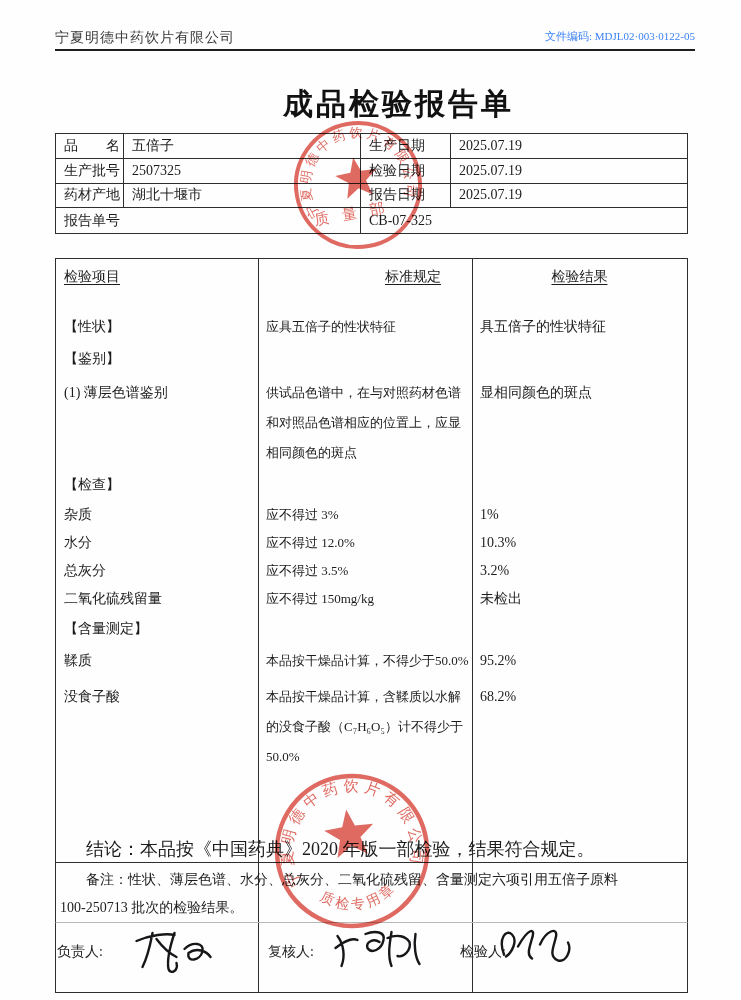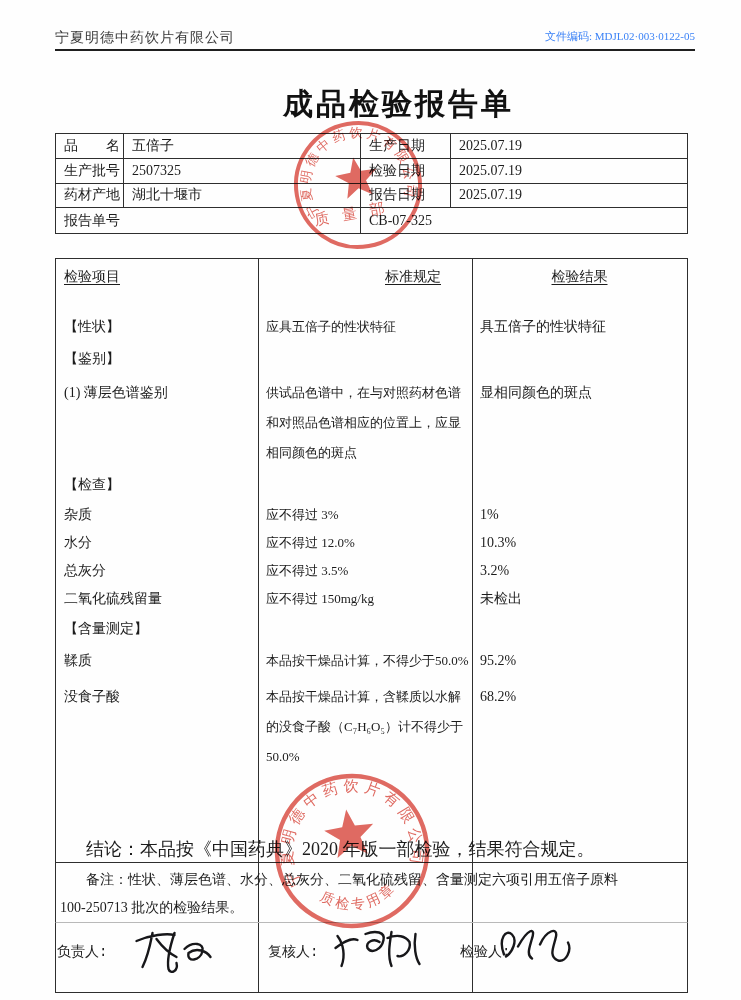--- a/index.html
+++ b/index.html
@@ -35,21 +35,21 @@
   .th-std{left:202px;width:214px;text-align:center;padding-left:48px;}
   .th-res{left:416px;width:215px;text-align:center;}
 
   .concl-row{left:55px;top:835px;width:633px;height:28px;border:1px solid #2e2e2e;border-top:none;box-sizing:border-box;
              display:flex;align-items:center;padding-left:30px;font-size:18px;}
   .remark-row{left:55px;top:863px;width:633px;height:60px;border-left:1px solid #2e2e2e;border-right:1px solid #2e2e2e;
               border-bottom:1px solid #b9b9b9;box-sizing:border-box;font-size:14px;}
   .remark-l1{position:absolute;left:30px;top:8px;white-space:nowrap;}
   .remark-l2{position:absolute;left:4px;top:36px;white-space:nowrap;}
 
-  .sig-label{font-size:14px;color:#222;font-family:Liberation Mono, monospace;}
+  .sig-label{font-size:14px;color:#222;}
   .sig-svg path{fill:none;stroke:#17171a;stroke-width:2.4;stroke-linecap:round;stroke-linejoin:round;}
 
   .stamp{mix-blend-mode:multiply;opacity:0.8;pointer-events:none;}
 </style>
 </head>
 <body>
 
 <div class="page">
 
   <div class="abs hdr-company">宁夏明德中药饮片有限公司</div>

